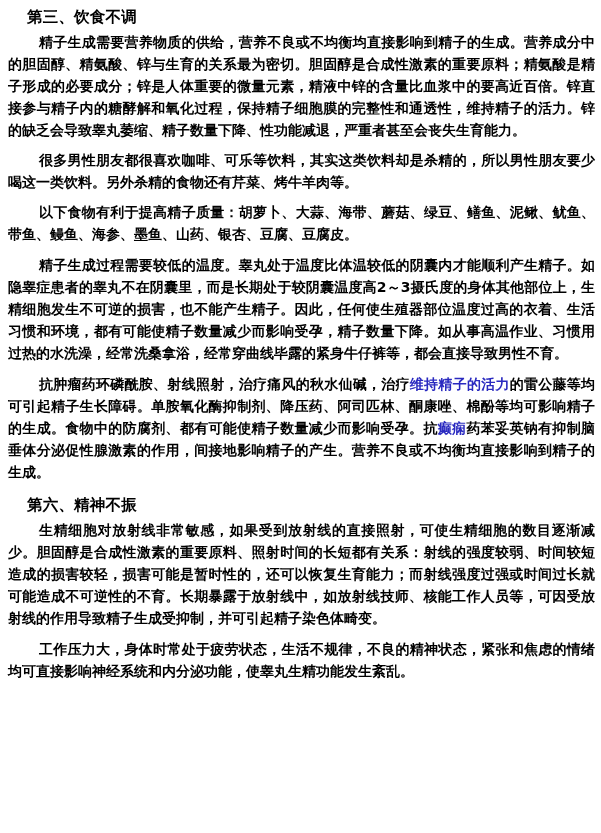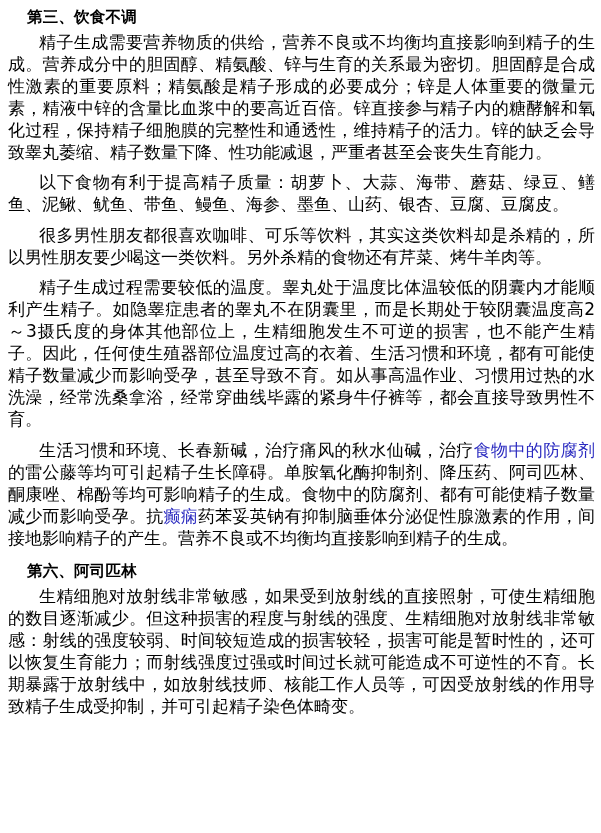--- a/index.html
+++ b/index.html
@@ -36,29 +36,30 @@
     line-height: 22px;
     font-weight: bold;
     margin: 0;
     padding: 2px 0 3px 0;
     text-indent: 19px;
     letter-spacing: 0.2px;
     color: #000000;
   }
 
   p.para {
-    font-size: 17px;
+    font-size: 14px;
     line-height: 22px;
     margin: 0;
     padding: 0 0 8px 0;
     text-indent: 31px;
     text-align: justify;
     text-justify: inter-ideograph;
     letter-spacing: 0;
     color: #000000;
+    font-weight: bold;
   }
 
   p.para.tight {
     padding-bottom: 9px;
   }
 
   a.doclink {
     color: #2a2ac0;
     text-decoration: none;
   }
@@ -69,27 +70,28 @@
   }
 </style>
 </head>
 <body>
 
 <div id="page">
   <div class="doc-body">
 
     <h2 class="section-heading">第三、饮食不调</h2>
     <p class="para">精子生成需要营养物质的供给，营养不良或不均衡均直接影响到精子的生成。营养成分中的胆固醇、精氨酸、锌与生育的关系最为密切。胆固醇是合成性激素的重要原料；精氨酸是精子形成的必要成分；锌是人体重要的微量元素，精液中锌的含量比血浆中的要高近百倍。锌直接参与精子内的糖酵解和氧化过程，保持精子细胞膜的完整性和通透性，维持精子的活力。锌的缺乏会导致睾丸萎缩、精子数量下降、性功能减退，严重者甚至会丧失生育能力。</p>
+    <p class="para">很多男性朋友都很喜欢咖啡、可乐等饮料，其实这类饮料却是杀精的，所以男性朋友要少喝这一类饮料。另外杀精的食物还有芹菜、烤牛羊肉等。</p>
     <p class="para tight">以下食物有利于提高精子质量：胡萝卜、大蒜、海带、蘑菇、绿豆、鳝鱼、泥鳅、鱿鱼、带鱼、鳗鱼、海参、墨鱼、山药、银杏、豆腐、豆腐皮。</p>
-    <p class="para">很多男性朋友都很喜欢咖啡、可乐等饮料，其实这类饮料却是杀精的，所以男性朋友要少喝这一类饮料。另外杀精的食物还有芹菜、烤牛羊肉等。</p>
 
-    <p class="para tight">精子生成过程需要较低的温度。睾丸处于温度比体温较低的阴囊内才能顺利产生精子。如隐睾症患者的睾丸不在阴囊里，而是长期处于较阴囊温度高2～3摄氏度的身体其他部位上，生精细胞发生不可逆的损害，也不能产生精子。因此，任何使生殖器部位温度过高的衣着、生活习惯和环境，都有可能使精子数量减少而影响受孕，甚至导致不育。如从事高温作业、习惯用过热的水洗澡，经常洗桑拿浴，经常穿曲线毕露的紧身牛仔裤等，都会直接导致男性不育。</p>
+    <p class="para tight">精子生成过程需要较低的温度。睾丸处于温度比体温较低的阴囊内才能顺利产生精子。如隐睾症患者的睾丸不在阴囊里，而是长期处于较阴囊温度高2～3摄氏度的身体其他部位上，生精细胞发生不可逆的损害，也不能产生精子。因此，任何使生殖器部位温度过高的衣着、生活习惯和环境，都有可能使精子数量减少而影响受孕，精子数量下降。如从事高温作业、习惯用过热的水洗澡，经常洗桑拿浴，经常穿曲线毕露的紧身牛仔裤等，都会直接导致男性不育。</p>
 
     <p class="para tight">
-      <span>生活习惯和环境、长春新碱，治疗痛风的秋水仙碱，治疗</span><a class="doclink" href="#">食物中的防腐剂</a><span>的雷公藤等均可引起精子生长障碍。单胺氧化酶抑制剂、降压药、阿司匹林、酮康唑、棉酚等均可影响精子的生成。食物中的防腐剂、都有可能使精子数量减少而影响受孕。抗</span><a class="doclink" href="#">癫痫</a><span>药苯妥英钠有抑制脑垂体分泌促性腺激素的作用，间接地影响精子的产生。营养不良或不均衡均直接影响到精子的生成。</span>
+      <span>抗肿瘤药环磷酰胺、射线照射，治疗痛风的秋水仙碱，治疗</span><a class="doclink" href="#">维持精子的活力</a><span>的雷公藤等均可引起精子生长障碍。单胺氧化酶抑制剂、降压药、阿司匹林、酮康唑、棉酚等均可影响精子的生成。食物中的防腐剂、都有可能使精子数量减少而影响受孕。抗</span><a class="doclink" href="#">癫痫</a><span>药苯妥英钠有抑制脑垂体分泌促性腺激素的作用，间接地影响精子的产生。营养不良或不均衡均直接影响到精子的生成。</span>
     </p>
 
-    <h2 class="section-heading">第六、阿司匹林</h2>
-    <p class="para tight">生精细胞对放射线非常敏感，如果受到放射线的直接照射，可使生精细胞的数目逐渐减少。但这种损害的程度与射线的强度、生精细胞对放射线非常敏感：射线的强度较弱、时间较短造成的损害较轻，损害可能是暂时性的，还可以恢复生育能力；而射线强度过强或时间过长就可能造成不可逆性的不育。长期暴露于放射线中，如放射线技师、核能工作人员等，可因受放射线的作用导致精子生成受抑制，并可引起精子染色体畸变。</p>
+    <h2 class="section-heading">第六、精神不振</h2>
+    <p class="para tight">生精细胞对放射线非常敏感，如果受到放射线的直接照射，可使生精细胞的数目逐渐减少。胆固醇是合成性激素的重要原料、照射时间的长短都有关系：射线的强度较弱、时间较短造成的损害较轻，损害可能是暂时性的，还可以恢复生育能力；而射线强度过强或时间过长就可能造成不可逆性的不育。长期暴露于放射线中，如放射线技师、核能工作人员等，可因受放射线的作用导致精子生成受抑制，并可引起精子染色体畸变。</p>
 
+    <p class="para last">工作压力大，身体时常处于疲劳状态，生活不规律，不良的精神状态，紧张和焦虑的情绪均可直接影响神经系统和内分泌功能，使睾丸生精功能发生紊乱。</p>
 
   </div>
 </div>
 
 </body></html>

